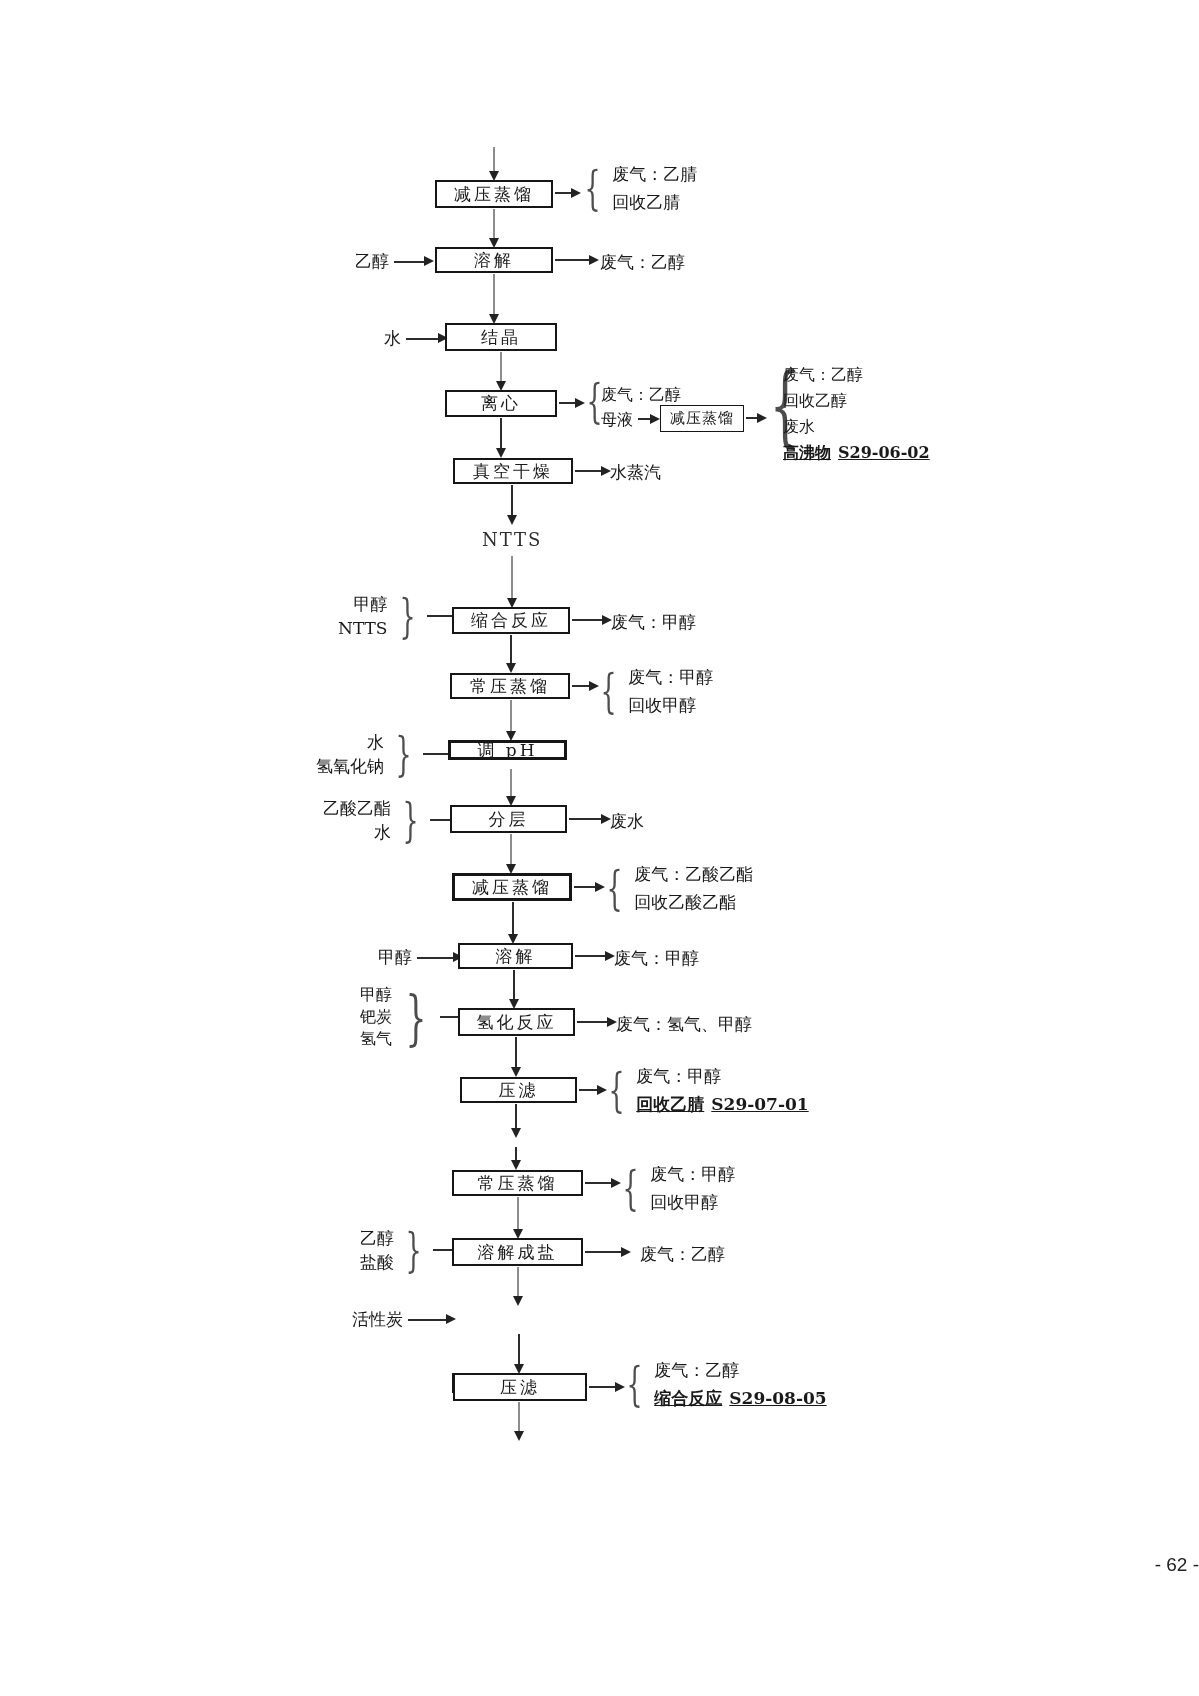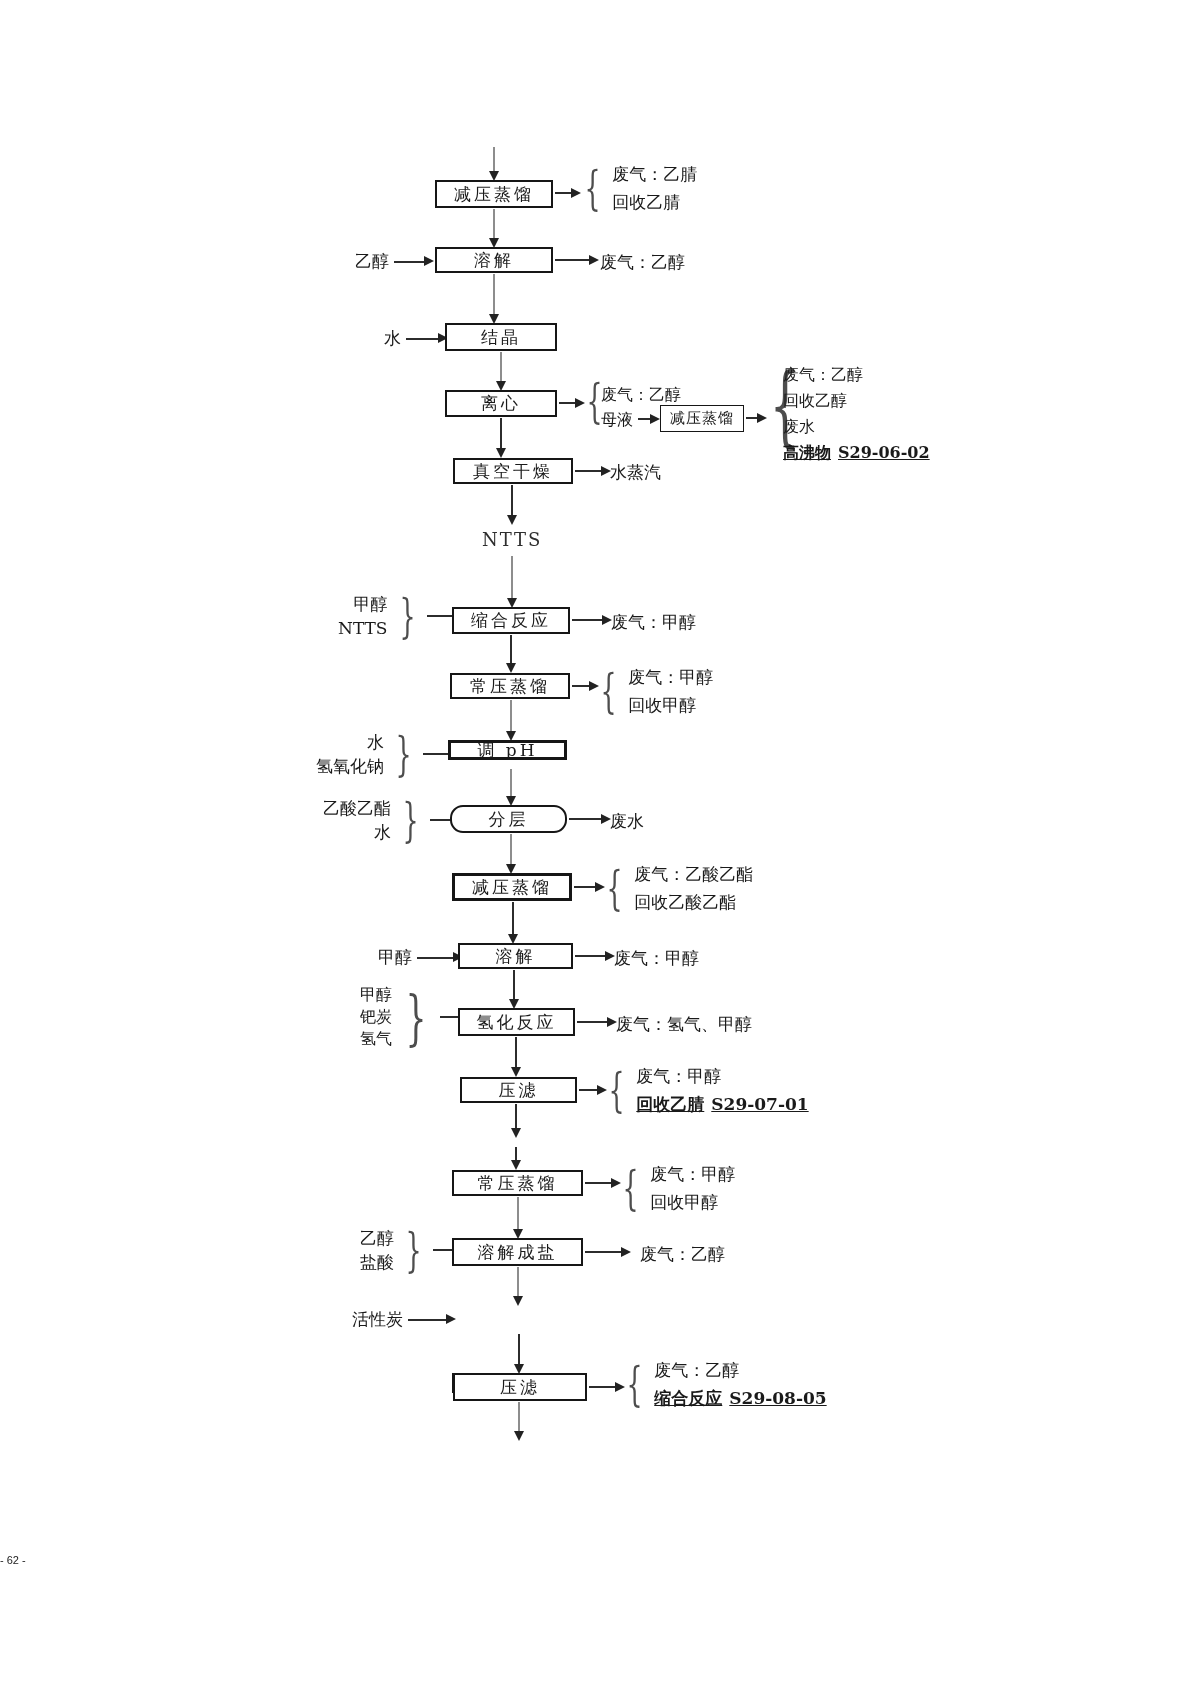--- a/index.html
+++ b/index.html
@@ -53,22 +53,22 @@
   .lines > div { font-size:17px; line-height:28px; white-space:nowrap; }
   .lines.tight > div { font-size:17px; line-height:24px; }
   .lines.tri > div { font-size:16px; line-height:22px; }
   .lines.right { text-align:right; }
   .lines4 { position:absolute; }
   .lines4 > div { font-size:16px; line-height:26px; white-space:nowrap; }
   .bold { font-weight:bold;text-decoration:underline; }
   .code { margin-left:7px; font-weight:bold; }
   .ncbn { position:absolute; font-size:18px; letter-spacing:2px; color:#2e2e2e; }
   .footer {
-    position:absolute; left:0; width:1199px; text-align:left;
-    font-family:"Liberation Sans","DejaVu Sans",sans-serif; font-size:11px; color:#222;
+    position:absolute; left:0; width:1199px; text-align:right;
+    font-family:"Liberation Sans","DejaVu Sans",sans-serif; font-size:19px; color:#222;
   }
 </style>
 </head>
 <body>
 
 <div class="page">
 
   <div class="ad g" style="left:493px;top:147px;height:24px;"></div>
 
   <div class="box" style="left:435px;top:180px;width:118px;height:28px;">减压蒸馏</div>
@@ -166,21 +166,21 @@
   <div class="ad g" style="left:510px;top:769px;height:27px;"></div>
 
   <div class="grp" style="left:323px;top:796px;">
     <div class="lines tight right">
       <div>乙酸乙酯</div>
       <div>水</div>
     </div>
     <span class="brace br2">}</span>
     <span class="ari" style="width:40px;"></span>
   </div>
-  <div class="box" style="left:450px;top:805px;width:117px;height:28px;border-radius:13px;">分层</div>
+  <div class="box" style="left:450px;top:805px;width:117px;height:28px;">分层</div>
   <div class="ar" style="left:569px;top:818px;width:32px;"></div>
   <div class="lbl" style="left:610px;top:810px;">废水</div>
 
   <div class="ad g" style="left:510px;top:834px;height:30px;"></div>
 
   <div class="box thick" style="left:452px;top:873px;width:120px;height:28px;">减压蒸馏</div>
   <div class="ar" style="left:574px;top:886px;width:21px;"></div>
   <div class="grp" style="left:600px;top:860px;">
     <span class="brace br2">{</span>
     <div class="lines">

